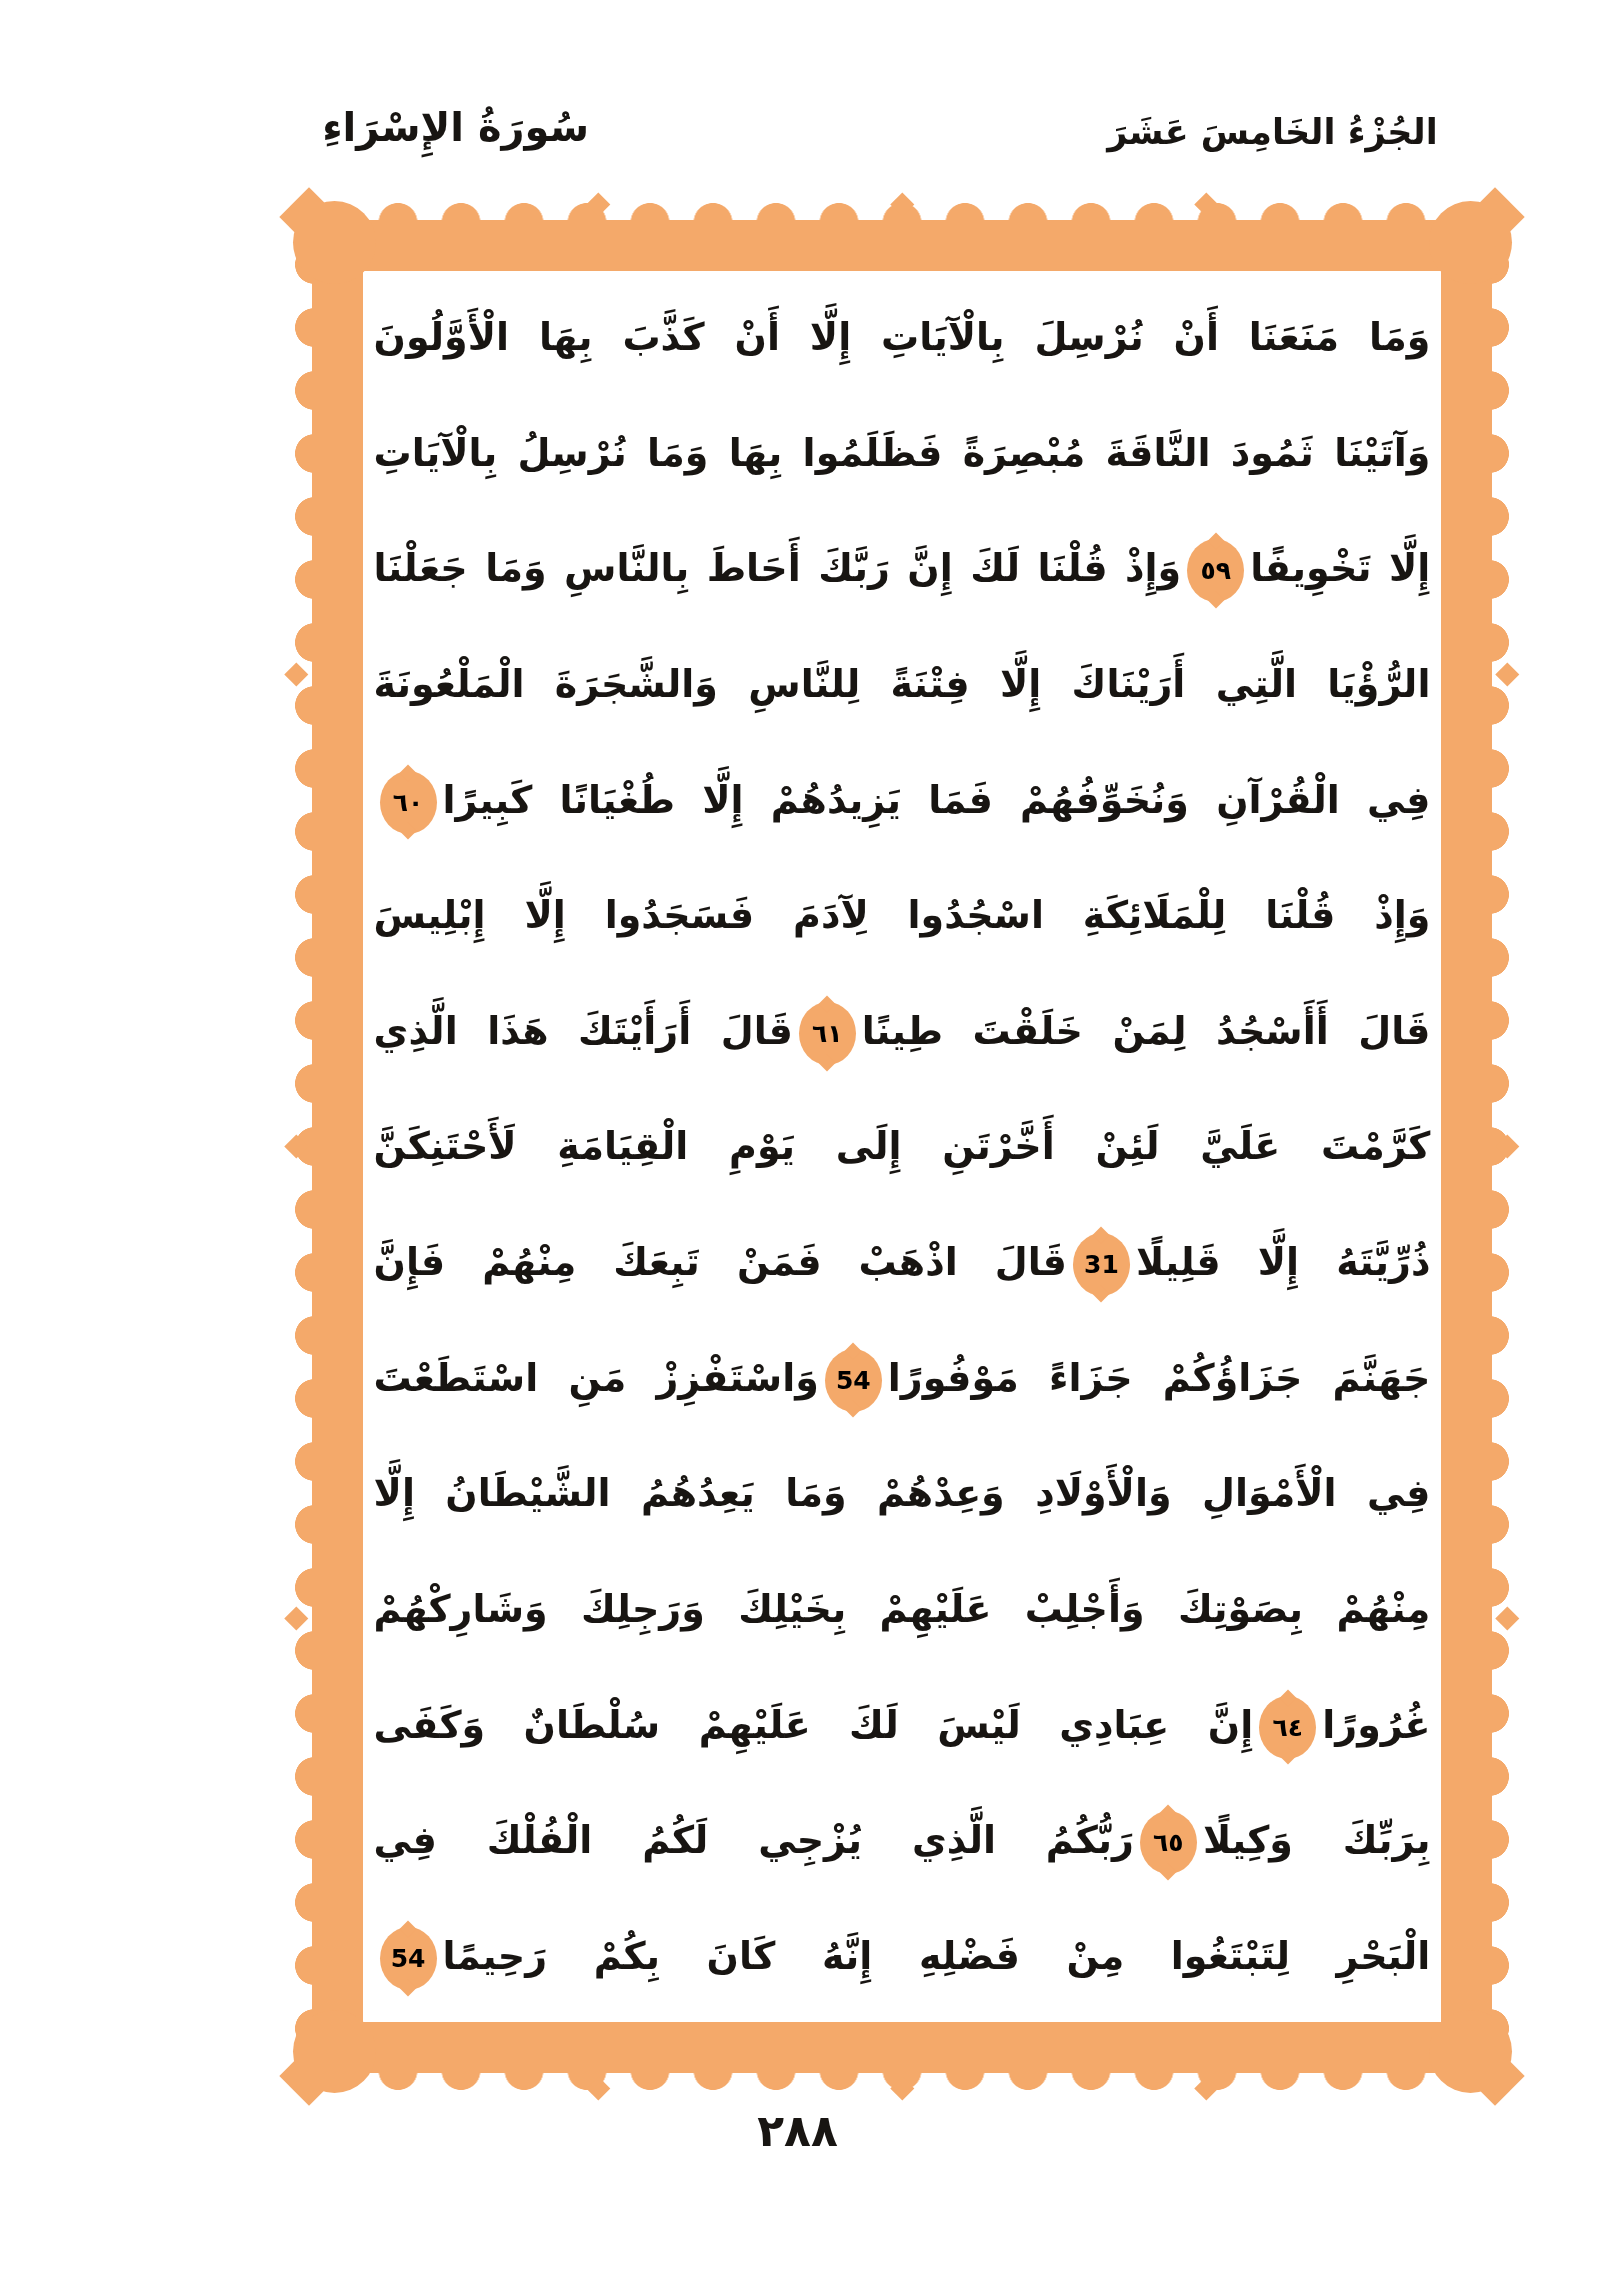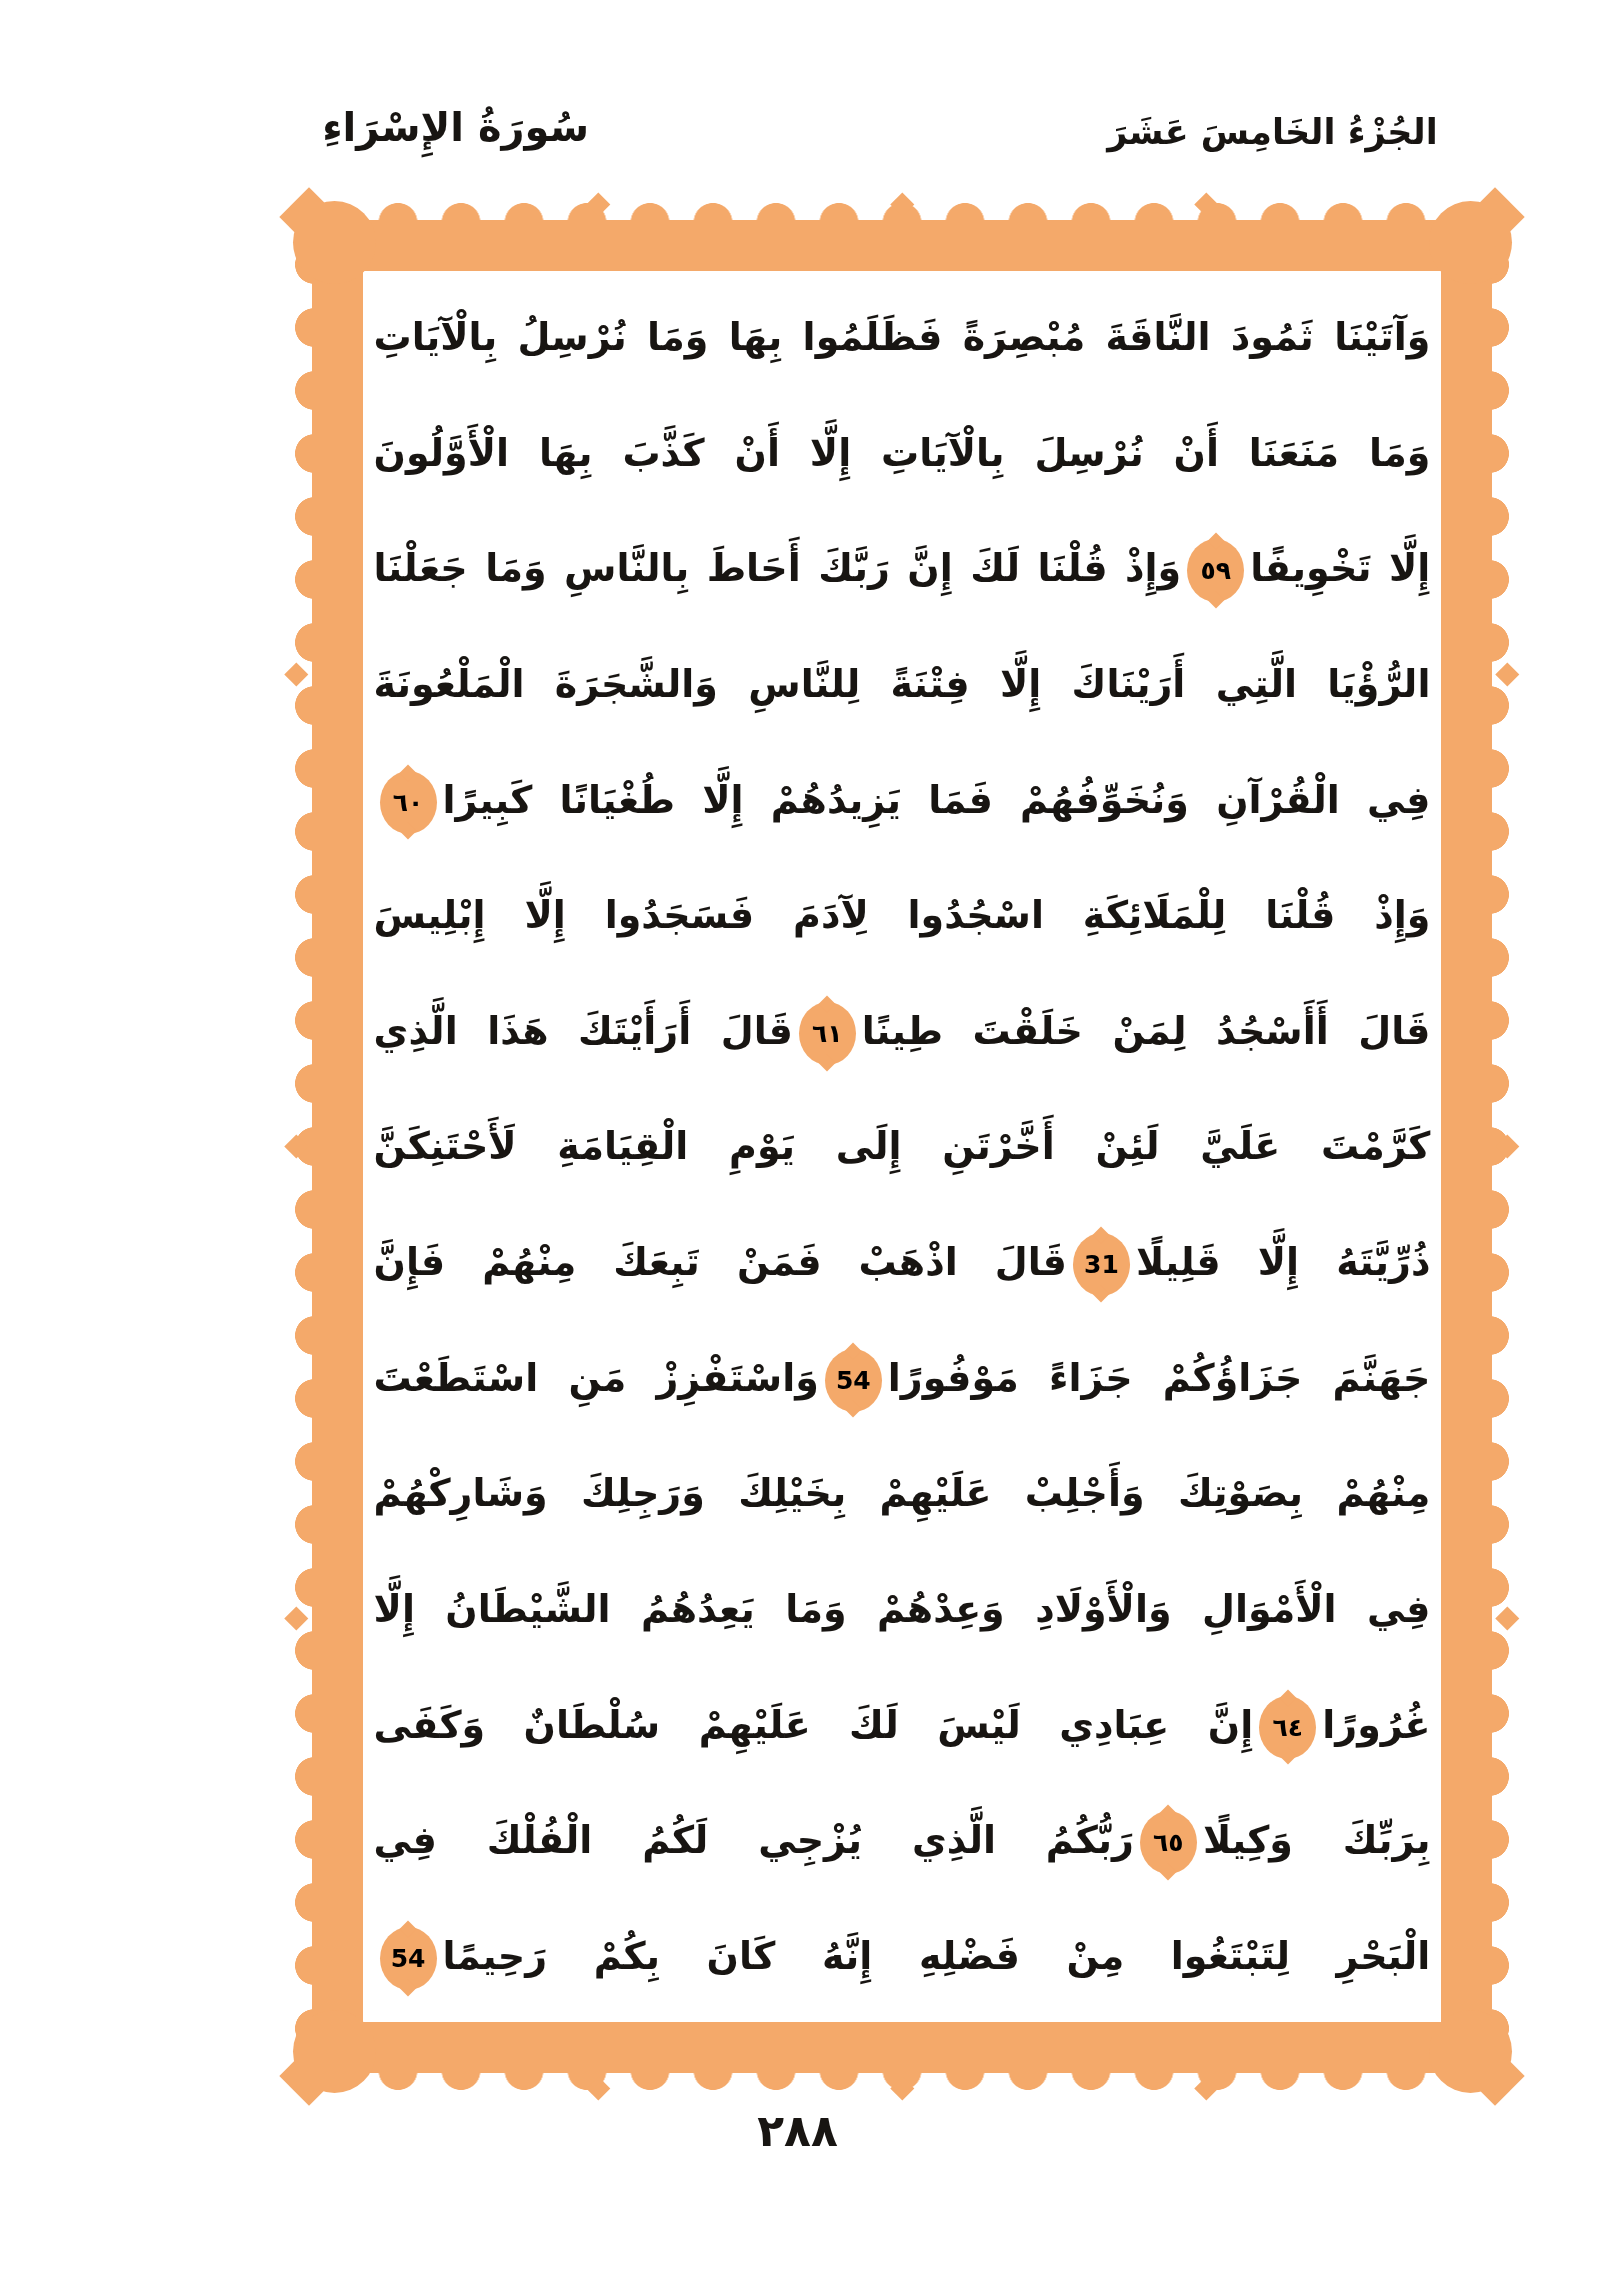--- a/index.html
+++ b/index.html
@@ -73,32 +73,32 @@
     <div class="scallop sc-bottom"></div>
     <div class="scallop sc-left"></div>
     <div class="scallop sc-right"></div>
     <div class="band"></div>
     <div class="corner c-tl"></div>
     <div class="corner c-tr"></div>
     <div class="corner c-bl"></div>
     <div class="corner c-br"></div>
 
     <div class="text-area" id="mushaf-lines">
+        <div class="mushaf-line"><span class="t">وَمَا مَنَعَنَا أَنْ نُرْسِلَ بِالْآيَاتِ إِلَّا أَنْ كَذَّبَ بِهَا الْأَوَّلُونَ</span></div>
         <div class="mushaf-line"><span class="t">وَآتَيْنَا ثَمُودَ النَّاقَةَ مُبْصِرَةً فَظَلَمُوا بِهَا وَمَا نُرْسِلُ بِالْآيَاتِ</span></div>
-        <div class="mushaf-line"><span class="t">وَمَا مَنَعَنَا أَنْ نُرْسِلَ بِالْآيَاتِ إِلَّا أَنْ كَذَّبَ بِهَا الْأَوَّلُونَ</span></div>
         <div class="mushaf-line"><span class="t">إِلَّا تَخْوِيفًا</span><span class="verse-marker">٥٩</span><span class="t">وَإِذْ قُلْنَا لَكَ إِنَّ رَبَّكَ أَحَاطَ بِالنَّاسِ وَمَا جَعَلْنَا</span></div>
         <div class="mushaf-line"><span class="t">الرُّؤْيَا الَّتِي أَرَيْنَاكَ إِلَّا فِتْنَةً لِلنَّاسِ وَالشَّجَرَةَ الْمَلْعُونَةَ</span></div>
         <div class="mushaf-line"><span class="t">فِي الْقُرْآنِ وَنُخَوِّفُهُمْ فَمَا يَزِيدُهُمْ إِلَّا طُغْيَانًا كَبِيرًا</span><span class="verse-marker">٦٠</span></div>
         <div class="mushaf-line"><span class="t">وَإِذْ قُلْنَا لِلْمَلَائِكَةِ اسْجُدُوا لِآدَمَ فَسَجَدُوا إِلَّا إِبْلِيسَ</span></div>
         <div class="mushaf-line"><span class="t">قَالَ أَأَسْجُدُ لِمَنْ خَلَقْتَ طِينًا</span><span class="verse-marker">٦١</span><span class="t">قَالَ أَرَأَيْتَكَ هَذَا الَّذِي</span></div>
         <div class="mushaf-line"><span class="t">كَرَّمْتَ عَلَيَّ لَئِنْ أَخَّرْتَنِ إِلَى يَوْمِ الْقِيَامَةِ لَأَحْتَنِكَنَّ</span></div>
         <div class="mushaf-line"><span class="t">ذُرِّيَّتَهُ إِلَّا قَلِيلًا</span><span class="verse-marker">31</span><span class="t">قَالَ اذْهَبْ فَمَنْ تَبِعَكَ مِنْهُمْ فَإِنَّ</span></div>
         <div class="mushaf-line"><span class="t">جَهَنَّمَ جَزَاؤُكُمْ جَزَاءً مَوْفُورًا</span><span class="verse-marker">54</span><span class="t">وَاسْتَفْزِزْ مَنِ اسْتَطَعْتَ</span></div>
+        <div class="mushaf-line"><span class="t">فِي الْأَمْوَالِ وَالْأَوْلَادِ وَعِدْهُمْ وَمَا يَعِدُهُمُ الشَّيْطَانُ إِلَّا</span></div>
         <div class="mushaf-line"><span class="t">مِنْهُمْ بِصَوْتِكَ وَأَجْلِبْ عَلَيْهِمْ بِخَيْلِكَ وَرَجِلِكَ وَشَارِكْهُمْ</span></div>
-        <div class="mushaf-line"><span class="t">فِي الْأَمْوَالِ وَالْأَوْلَادِ وَعِدْهُمْ وَمَا يَعِدُهُمُ الشَّيْطَانُ إِلَّا</span></div>
         <div class="mushaf-line"><span class="t">غُرُورًا</span><span class="verse-marker">٦٤</span><span class="t">إِنَّ عِبَادِي لَيْسَ لَكَ عَلَيْهِمْ سُلْطَانٌ وَكَفَى</span></div>
         <div class="mushaf-line"><span class="t">بِرَبِّكَ وَكِيلًا</span><span class="verse-marker">٦٥</span><span class="t">رَبُّكُمُ الَّذِي يُزْجِي لَكُمُ الْفُلْكَ فِي</span></div>
         <div class="mushaf-line"><span class="t">الْبَحْرِ لِتَبْتَغُوا مِنْ فَضْلِهِ إِنَّهُ كَانَ بِكُمْ رَحِيمًا</span><span class="verse-marker">54</span></div>
       </div>
   <div class="finial" style="top: -6px; left: calc(25% - 8.3px);"></div>
       <div class="finial" style="bottom: -6px; left: calc(25% - 8.3px);"></div>
       <div class="finial" style="left: -6px; top: calc(25% - 8.3px);"></div>
       <div class="finial" style="right: -6px; top: calc(25% - 8.3px);"></div>
       <div class="finial" style="top: -6px; left: calc(50% - 8.3px);"></div>
       <div class="finial" style="bottom: -6px; left: calc(50% - 8.3px);"></div>

